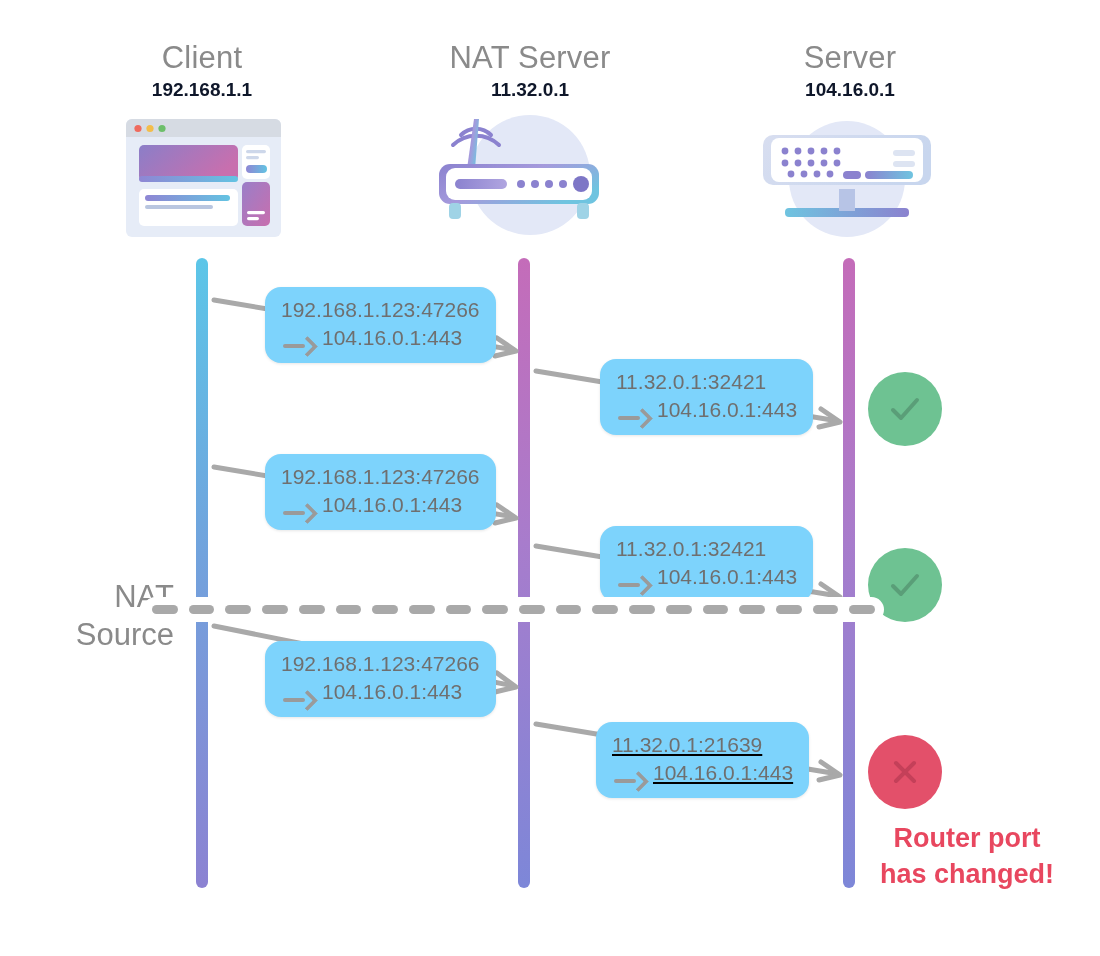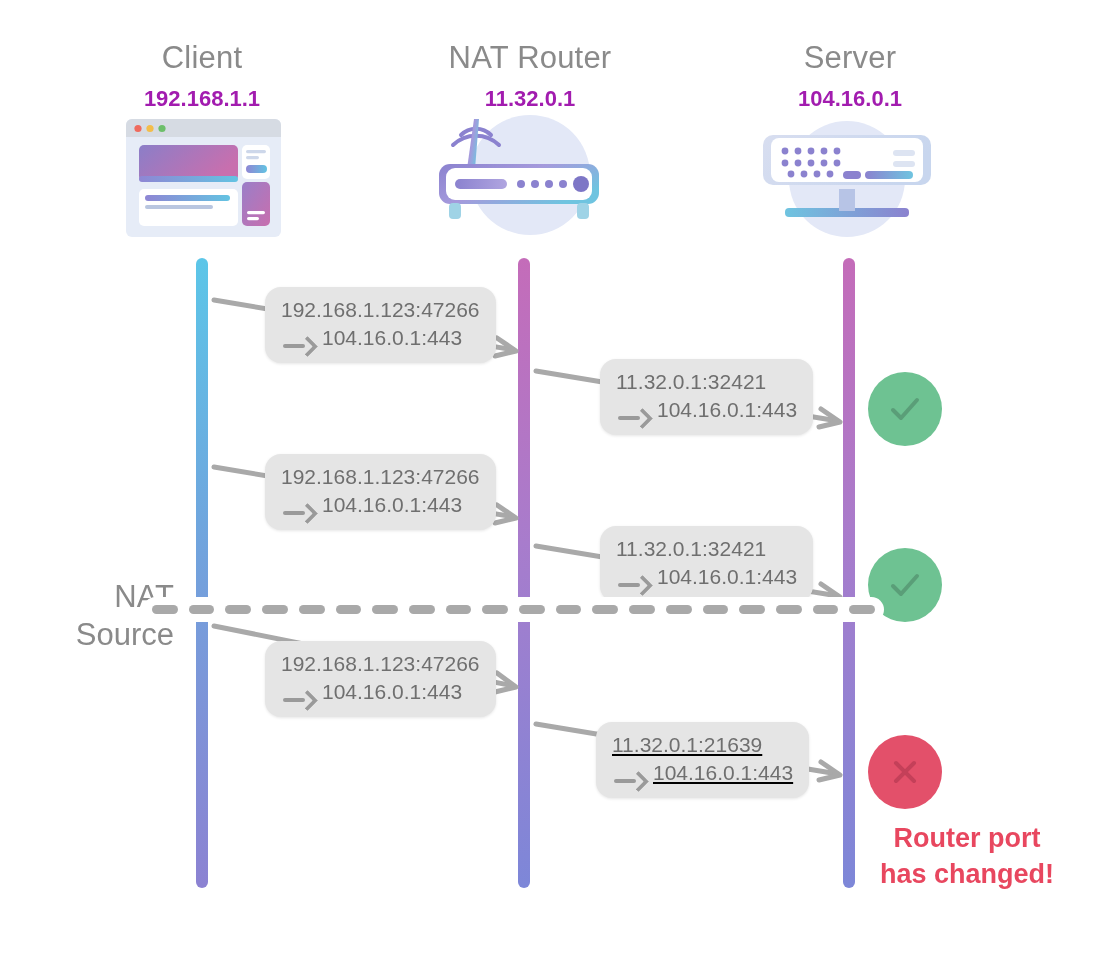--- a/index.html
+++ b/index.html
@@ -3,37 +3,37 @@
 <meta charset="utf-8">
 <style>
   html,body{margin:0;padding:0;background:#ffffff;}
   body{width:1100px;height:956px;position:relative;overflow:hidden;
        font-family:"Liberation Sans","DejaVu Sans",sans-serif;}
   #stage{position:absolute;left:0;top:0;width:912px;height:956px;}
 
   
   .col-head{position:absolute;text-align:center;width:300px;}
   .col-title{font-size:31px;color:#8a8a8a;font-weight:400;letter-spacing:.2px;line-height:36px;}
-  .col-ip{font-size:22px;color:#a21caf;font-weight:600;line-height:26px;margin-top:10px;}
+  .col-ip{font-size:19px;color:#0f172a;font-weight:600;line-height:26px;margin-top:1px;}
 
   
   .lifeline{position:absolute;width:12px;border-radius:6px;}
   #lifeline-client{left:196px;top:258px;height:630px;
     background:linear-gradient(180deg,#5cc6e8 0%,#6fa6de 42%,#8c82d2 100%);}
   #lifeline-router{left:518px;top:258px;height:630px;
     background:linear-gradient(180deg,#c46cb9 0%,#a87ccc 45%,#7d87d8 100%);}
   #lifeline-server{left:843px;top:258px;height:630px;
     background:linear-gradient(180deg,#c46cb9 0%,#a87ccc 45%,#7d87d8 100%);}
 
   
   .arrow{position:absolute;}
   .arrow svg{display:block;overflow:visible;}
 
   
-  .bubble{position:absolute;background:#e5e5e5;border-radius:16px;
+  .bubble{position:absolute;background:#7dd3fc;border-radius:16px;
     padding:9px 16px 11px 16px;box-shadow:0 1px 3px rgba(0,0,0,.10);
     white-space:nowrap;}
   .bubble .ln{font-size:21px;color:#6f6f6f;line-height:28px;font-weight:400;}
   .bubble .ln2{display:flex;align-items:flex-end;gap:9px;padding-left:2px;}
   .arrow-glyph{display:inline-block;width:30px;height:14px;position:relative;flex:0 0 30px;}
   .arrow-glyph::before{content:"";position:absolute;left:0;top:6px;width:22px;height:4px;
     background:#9a9a9a;border-radius:2px;}
   .arrow-glyph::after{content:"";position:absolute;left:17px;top:1px;width:11px;height:11px;
     border-top:4px solid #9a9a9a;border-right:4px solid #9a9a9a;
     transform:rotate(45deg);border-radius:1px;}
@@ -62,21 +62,21 @@
 </head>
 <body>
 
 <div id="stage">
 
   <div class="col-head" style="left:52px;top:40px;">
     <div class="col-title">Client</div>
     <div class="col-ip">192.168.1.1</div>
   </div>
   <div class="col-head" style="left:380px;top:40px;">
-    <div class="col-title">NAT Router</div>
+    <div class="col-title">NAT Server</div>
     <div class="col-ip">11.32.0.1</div>
   </div>
   <div class="col-head" style="left:700px;top:40px;">
     <div class="col-title">Server</div>
     <div class="col-ip">104.16.0.1</div>
   </div>
 
   <div class="device" style="left:126px;top:119px;">
     <svg width="155" height="118" viewBox="0 0 155 118">
       <defs>

